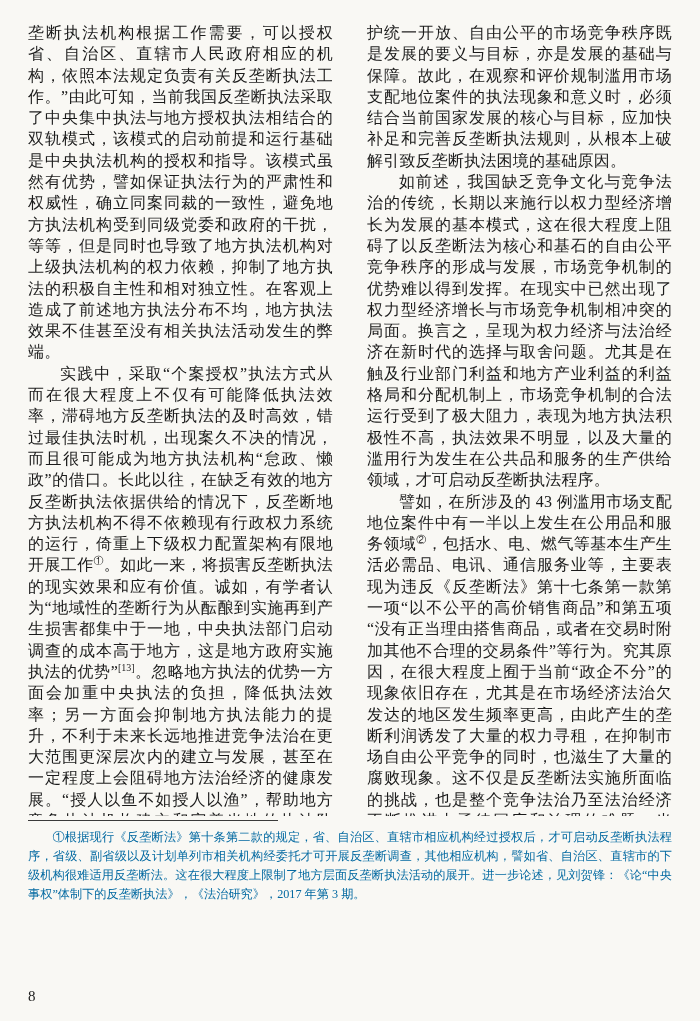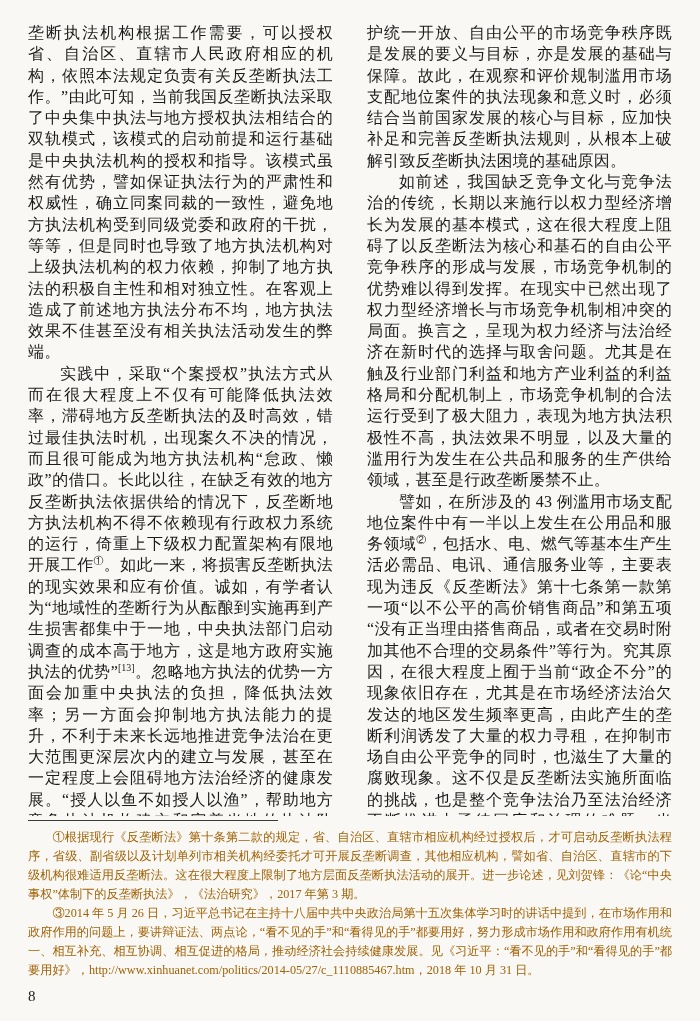--- a/index.html
+++ b/index.html
@@ -44,21 +44,21 @@
   }
   .footnotes {
     position: absolute;
     left: 28px;
     right: 28px;
     top: 820px;
     font-size: 12.2px;
     line-height: 19px;
     text-align: justify;
     text-justify: inter-ideograph;
-    color: #a16207;
+    color: #0369a1;
   }
   .fn-rule {
     width: 250px;
     height: 0;
     border-top: 1.2px solid #3a3a3a;
     margin: 0 0 7px 0;
   }
   .footnotes p { margin: 0; text-indent: 2em; }
   .pagenum {
     position: absolute;
@@ -76,27 +76,26 @@
   <div class="columns">
 
     <div class="col">
       <p class="noindent">垄断执法机构根据工作需要，可以授权省、自治区、直辖市人民政府相应的机构，依照本法规定负责有关反垄断执法工作。”由此可知，当前我国反垄断执法采取了中央集中执法与地方授权执法相结合的双轨模式，该模式的启动前提和运行基础是中央执法机构的授权和指导。该模式虽然有优势，譬如保证执法行为的严肃性和权威性，确立同案同裁的一致性，避免地方执法机构受到同级党委和政府的干扰，等等，但是同时也导致了地方执法机构对上级执法机构的权力依赖，抑制了地方执法的积极自主性和相对独立性。在客观上造成了前述地方执法分布不均，地方执法效果不佳甚至没有相关执法活动发生的弊端。</p>
       <p class="indent"><span>实践中，采取“个案授权”执法方式从而在很大程度上不仅有可能降低执法效率，滞碍地方反垄断执法的及时高效，错过最佳执法时机，出现案久不决的情况，而且很可能成为地方执法机构“怠政、懒政”的借口。长此以往，在缺乏有效的地方反垄断执法依据供给的情况下，反垄断地方执法机构不得不依赖现有行政权力系统的运行，倚重上下级权力配置架构有限地开展工作</span><sup class="fnref">①</sup><span>。如此一来，将损害反垄断执法的现实效果和应有价值。诚如，有学者认为“地域性的垄断行为从酝酿到实施再到产生损害都集中于一地，中央执法部门启动调查的成本高于地方，这是地方政府实施执法的优势”</span><sup class="fnref">[13]</sup><span>。忽略地方执法的优势一方面会加重中央执法的负担，降低执法效率；另一方面会抑制地方执法能力的提升，不利于未来长远地推进竞争法治在更大范围更深层次内的建立与发展，甚至在一定程度上会阻碍地方法治经济的健康发展。“授人以鱼不如授人以渔”，帮助地方竞争执法机构建立和完善当地的执法队伍，培育和提升自身的执法能力才是长远之计。故此，应加快补足和完善反垄断执法规则，尤其是完善地方执法依据的科学合理之供给，明确执法授权，规范执法权责。</span></p>
 
     </div>
 
     <div class="col">
       <p class="noindent">护统一开放、自由公平的市场竞争秩序既是发展的要义与目标，亦是发展的基础与保障。故此，在观察和评价规制滥用市场支配地位案件的执法现象和意义时，必须结合当前国家发展的核心与目标，应加快补足和完善反垄断执法规则，从根本上破解引致反垄断执法困境的基础原因。</p>
-      <p class="indent">如前述，我国缺乏竞争文化与竞争法治的传统，长期以来施行以权力型经济增长为发展的基本模式，这在很大程度上阻碍了以反垄断法为核心和基石的自由公平竞争秩序的形成与发展，市场竞争机制的优势难以得到发挥。在现实中已然出现了权力型经济增长与市场竞争机制相冲突的局面。换言之，呈现为权力经济与法治经济在新时代的选择与取舍问题。尤其是在触及行业部门利益和地方产业利益的利益格局和分配机制上，市场竞争机制的合法运行受到了极大阻力，表现为地方执法积极性不高，执法效果不明显，以及大量的滥用行为发生在公共品和服务的生产供给领域，甚至是行政垄断屡禁不止。</p>
+      <p class="indent">如前述，我国缺乏竞争文化与竞争法治的传统，长期以来施行以权力型经济增长为发展的基本模式，这在很大程度上阻碍了以反垄断法为核心和基石的自由公平竞争秩序的形成与发展，市场竞争机制的优势难以得到发挥。在现实中已然出现了权力型经济增长与市场竞争机制相冲突的局面。换言之，呈现为权力经济与法治经济在新时代的选择与取舍问题。尤其是在触及行业部门利益和地方产业利益的利益格局和分配机制上，市场竞争机制的合法运行受到了极大阻力，表现为地方执法积极性不高，执法效果不明显，以及大量的滥用行为发生在公共品和服务的生产供给领域，才可启动反垄断执法程序。</p>
       <p class="indent"><span>譬如，在所涉及的 43 例滥用市场支配地位案件中有一半以上发生在公用品和服务领域</span><sup class="fnref">②</sup><span>，包括水、电、燃气等基本生产生活必需品、电讯、通信服务业等，主要表现为违反《反垄断法》第十七条第一款第一项“以不公平的高价销售商品”和第五项“没有正当理由搭售商品，或者在交易时附加其他不合理的交易条件”等行为。究其原因，在很大程度上囿于当前“政企不分”的现象依旧存在，尤其是在市场经济法治欠发达的地区发生频率更高，由此产生的垄断利润诱发了大量的权力寻租，在抑制市场自由公平竞争的同时，也滋生了大量的腐败现象。这不仅是反垄断法实施所面临的挑战，也是整个竞争法治乃至法治经济不断推进中亟待回应和治理的难题。当然，在现阶段面对权力经济与法治经济的角力与平衡，并非是“黑与白”的简单问题，需要通盘考虑，长远谋划。其中如何处理好政府与市场的关系，促进“市场(无形)之手”和“国家(有形)之手”的有机协同已成为当下推动中国特色社会主义市场经济各项改革和全面法治化建设的关键与抓手</span></p>
     </div>
 
   </div>
 
   <div class="footnotes">
     <div class="fn-rule"></div>
     <p>①根据现行《反垄断法》第十条第二款的规定，省、自治区、直辖市相应机构经过授权后，才可启动反垄断执法程序，省级、副省级以及计划单列市相关机构经委托才可开展反垄断调查，其他相应机构，譬如省、自治区、直辖市的下级机构很难适用反垄断法。这在很大程度上限制了地方层面反垄断执法活动的展开。进一步论述，见刘贺锋：《论“中央事权”体制下的反垄断执法》，《法治研究》，2017 年第 3 期。</p>
-    <p>③2014 年 5 月 26 日，习近平总书记在主持十八届中共中央政治局第十五次集体学习时的讲话中提到，在市场作用和政府作用的问题上，要讲辩证法、两点论，“看不见的手”和“看得见的手”都要用好，努力形成市场作用和政府作用有机统一、相互补充、相互协调、相互促进的格局，推动经济社会持续健康发展。见《习近平：“看不见的手”和“看得见的手”都要用好》，http://www.xinhuanet.com/politics/2014-05/27/c_1110885467.htm，2018 年 10 月 31 日。</p>
   </div>
 
   <div class="pagenum">8</div>
 
 </div>
 
 </body></html>

